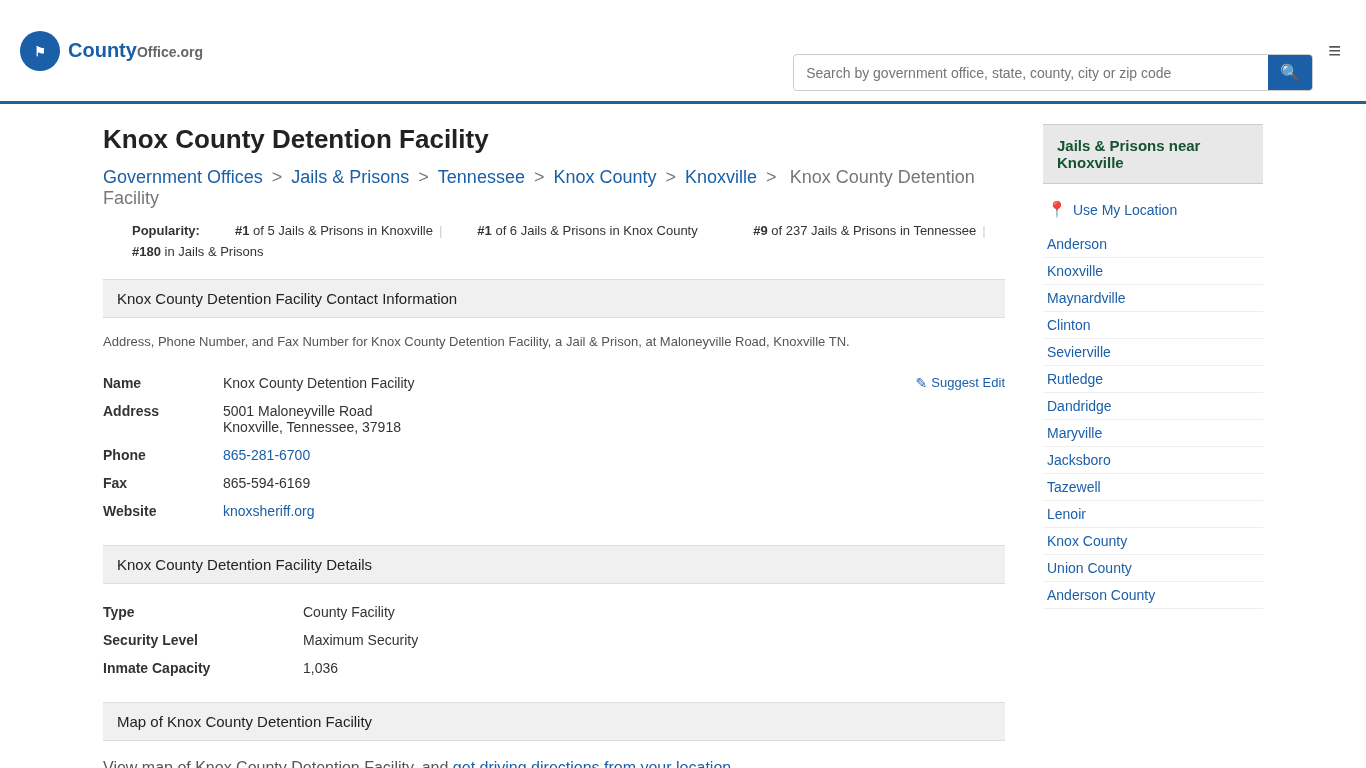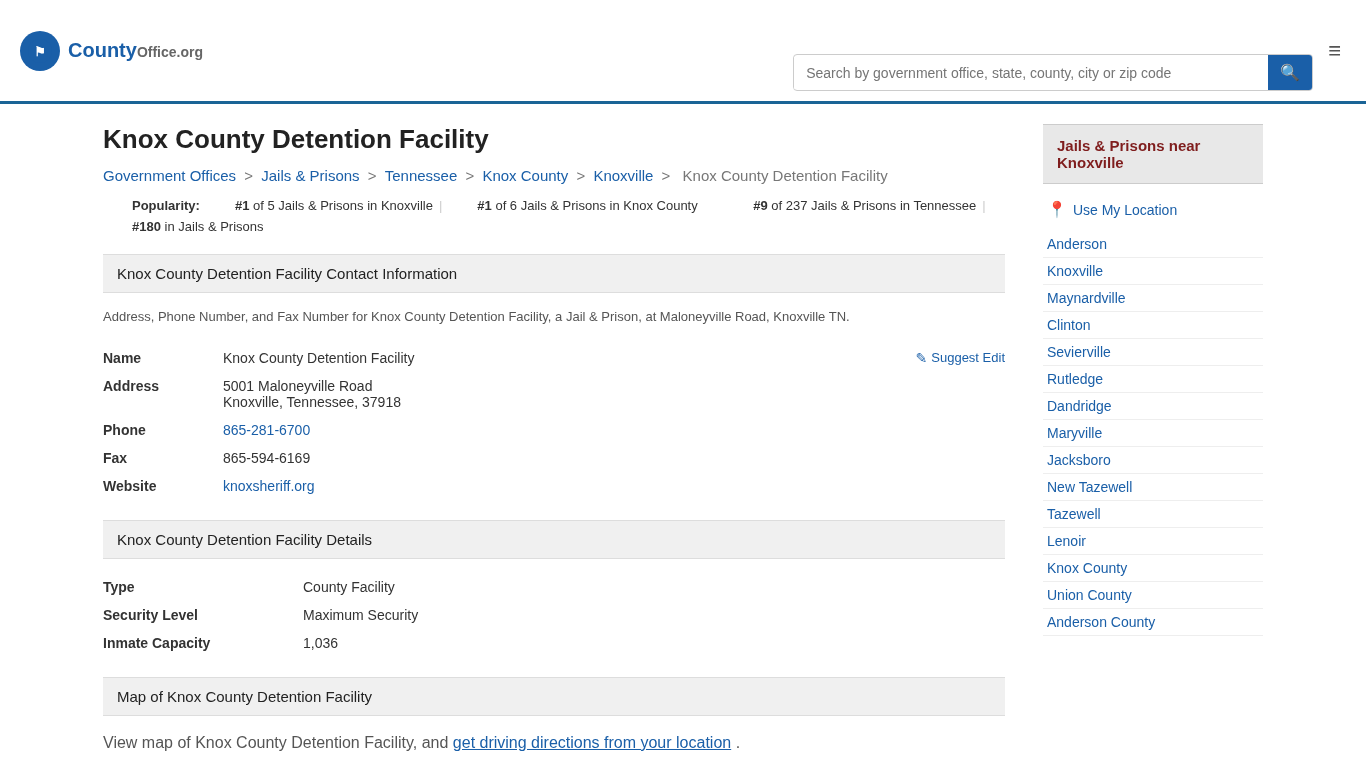--- a/index.html
+++ b/index.html
@@ -102,21 +102,21 @@
     
     .page-title {
       font-size: 26px;
       font-weight: bold;
       color: #222;
       margin-bottom: 12px;
     }
 
     
     .breadcrumb {
-      font-size: 15px;
+      font-size: 18px;
       color: #555;
       margin-bottom: 14px;
     }
     .breadcrumb a {
       color: #1a5fa8;
       text-decoration: none;
     }
     .breadcrumb span { color: #777; margin: 0 4px; }
 
     
@@ -222,21 +222,21 @@
       color: #1a5fa8;
       text-decoration: underline;
     }
 
     
     .sidebar-header {
       background: #e8e8e8;
       padding: 12px 14px;
       font-size: 15px;
       font-weight: bold;
-      color: #7f1d1d;
+      color: #14532d;
       margin-bottom: 10px;
       border-top: 1px solid #ccc;
       border-bottom: 1px solid #ccc;
     }
     .sidebar-location {
       display: flex;
       align-items: center;
       gap: 6px;
       padding: 6px 4px;
       margin-bottom: 6px;
@@ -416,21 +416,20 @@
     <ul class="sidebar-list">
       <li><a href="#">Anderson</a></li>
       <li><a href="#">Knoxville</a></li>
       <li><a href="#">Maynardville</a></li>
       <li><a href="#">Clinton</a></li>
       <li><a href="#">Sevierville</a></li>
       <li><a href="#">Rutledge</a></li>
       <li><a href="#">Dandridge</a></li>
       <li><a href="#">Maryville</a></li>
       <li><a href="#">Jacksboro</a></li>
-      <li><a href="#">New Tazewell</a></li>
       <li><a href="#">Tazewell</a></li>
       <li><a href="#">Lenoir</a></li>
       <li><a href="#">Knox County</a></li>
       <li><a href="#">Union County</a></li>
       <li><a href="#">Anderson County</a></li>
     </ul>
   </aside>
 </div>
 
 </body></html>

